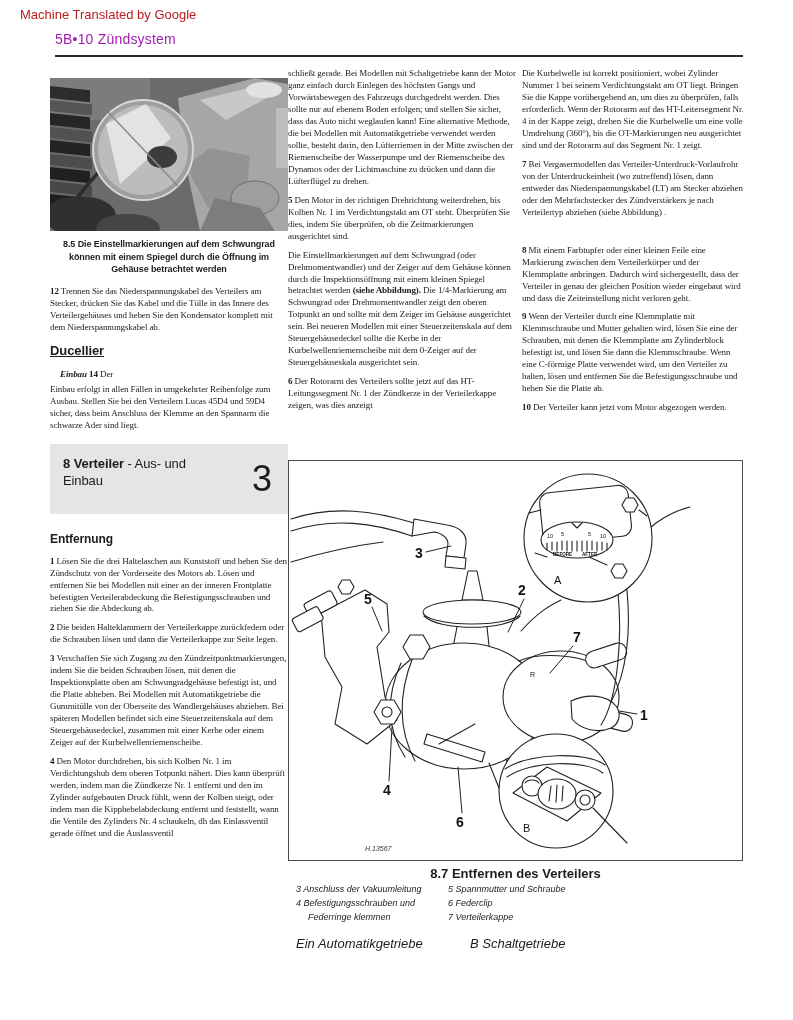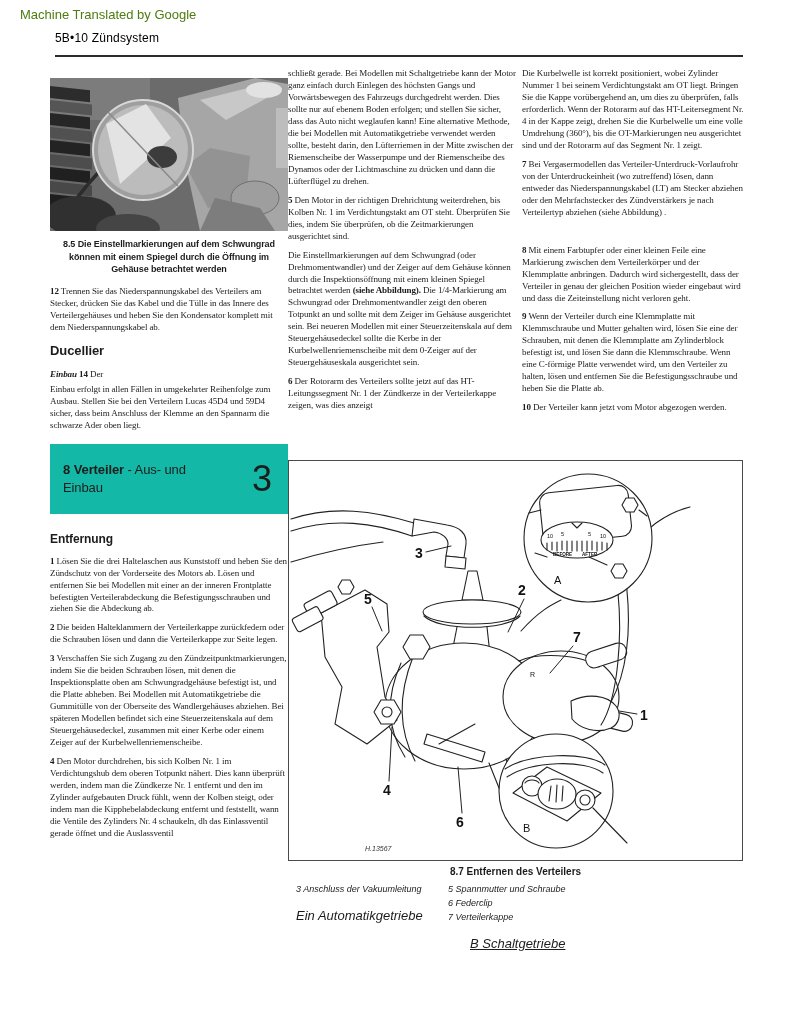--- a/index.html
+++ b/index.html
@@ -2,55 +2,55 @@
 <html><head>
 <meta charset="utf-8">
 <style>
   * { box-sizing: border-box; }
   html,body { margin:0; padding:0; background:#e8e8e8; }
   .page {
     position:relative; width:793px; height:1020px; margin:0 auto;
     background:#ffffff; overflow:hidden;
     font-family:"Liberation Sans", sans-serif; color:#1c1c1c;
   }
-  .translator-note { position:absolute; left:20px; top:7px; font-size:13px; color:#4d7c0f; }
-  .page-header { position:absolute; left:55px; top:31px; font-size:12px; color:#000000; letter-spacing:.2px; }
+  .translator-note { position:absolute; left:20px; top:7px; font-size:13px; color:#b91c1c; }
+  .page-header { position:absolute; left:55px; top:31px; font-size:14px; color:#a21caf; letter-spacing:.2px; }
   .head-rule { position:absolute; left:55px; top:55px; width:688px; height:2px; background:#2b2b2b; }
 
   .col { position:absolute; font-size:9px; line-height:1.33; letter-spacing:-0.1px; }
   .col-1 { left:50px; top:78px; width:238px; }
   .col-2 { left:288px; top:68px; width:228px; height:390px; overflow:hidden; }
   .col-3 { left:522px; top:68px; width:224px; height:390px; overflow:hidden; }
 
   .bt { margin:0 0 7px 0;font-family:Liberation Serif, serif; }
   .bt b { font-weight:bold; }
   .photo-frame { width:238px; height:153px; display:block; }
   .photo-caption { font-weight:bold; text-align:center; font-size:9px; line-height:1.4; margin:7px 6px 10px 6px; }
-  .sub-heading { font-size:13px; font-weight:bold; margin:8px 0 5px 0; }
-  .einbau-line { margin:10px 0 3px 0; }
+  .sub-heading { font-size:13px; font-weight:bold; margin:8px 0 5px 0;text-decoration:underline; }
+  .einbau-line { margin:10px 0 3px 10px; }
   .einbau-line .lbl { font-style:italic; font-weight:bold; }
 
-  .section-box { background:#14b8a6; margin:12px 0 12px 0; padding:11px 8px 11px 13px; display:flex; align-items:center; }
+  .section-box { background:#e5e5e5; margin:12px 0 12px 0; padding:11px 8px 11px 13px; display:flex; }
   .section-box .sb-text { font-size:13px; line-height:1.35; width:158px; }
   .section-box .sb-text .strong { font-weight:bold; }
   .section-box .sb-rating { font-size:36px; font-weight:normal; margin-left:auto; padding-right:8px; color:#1c1c1c; }
 
   .italic-heading { font-weight:bold; font-size:12px; margin:18px 0 8px 0; }
   .gap-top { margin-top:26px; }
 
   .figure-box { position:absolute; left:288px; top:460px; width:455px; height:401px; border:1px solid #4a4a4a; background:#fff; }
-  .figure-caption { position:absolute; left:288px; top:866px; width:455px; text-align:center; font-weight:bold; font-size:10px; }
+  .figure-caption { position:absolute; left:288px; top:866px; width:455px; text-align:center; font-weight:bold; font-size:13px; }
   .figure-legend { position:absolute; left:296px; top:883px; width:455px; display:flex; font-style:italic; font-size:9px; line-height:1.55; }
   .legend-col { width:150px; }
   .legend-col + .legend-col { margin-left:2px; }
   .legend-item { padding-left:12px; text-indent:-12px; }
   .legend-note { margin-top:9px; }
   .note-small { font-size:8px; padding-left:14px; }
   .note-mid { font-size:13px; }
-  .note-indent { padding-left:22px;text-decoration:underline; }
+  .note-indent { padding-left:22px; }
 </style>
 </head>
 <body>
 
 <div class="page">
 
   <div class="translator-note">Machine Translated by Google</div>
   <div class="page-header">5B•10 Zündsystem</div>
   <div class="head-rule"></div>
 
@@ -91,21 +91,21 @@
     </svg>
 
     <div class="photo-caption">8.5 Die Einstellmarkierungen auf dem Schwungrad können mit einem Spiegel durch die Öffnung im Gehäuse betrachtet werden</div>
 
     <p class="bt"><b>12</b> <span>Trennen Sie das Niederspannungskabel des Verteilers am Stecker, drücken Sie das Kabel und die Tülle in das Innere des Verteilergehäuses und heben Sie den Kondensator komplett mit dem Niederspannungskabel ab.</span></p>
 
     <div class="sub-heading">Ducellier</div>
 
 
     <p class="bt einbau-line"><span class="lbl">Einbau</span> <b>14</b> <span>Der</span></p>
-    <p class="bt">Einbau erfolgt in allen Fällen in umgekehrter Reihenfolge zum Ausbau. Stellen Sie bei den Verteilern Lucas 45D4 und 59D4 sicher, dass beim Anschluss der Klemme an den Spannarm die schwarze Ader oben liegt.</p>
+    <p class="bt">Einbau erfolgt in allen Fällen in umgekehrter Reihenfolge zum Ausbau. Stellen Sie bei den Verteilern Lucas 45D4 und 59D4 sicher, dass beim Anschluss der Klemme an den Spannarm die schwarze Ader sind liegt.</p>
 
     <div class="section-box">
       <div class="sb-text">
         <span class="strong"><span>8</span> <span>Verteiler</span></span>
         <span>- Aus- und Einbau</span>
       </div>
       <div class="sb-rating">3</div>
     </div>
 
     <div class="italic-heading">Entfernung</div>
@@ -240,20 +240,21 @@
         <text x="76" y="390" font-size="7" font-style="italic" fill="#333">H.13567</text>
       </g>
     </svg>
   </div>
 
   <div class="figure-caption">8.7 Entfernen des Verteilers</div>
 
   <div class="figure-legend">
     <div class="legend-col">
       <div class="legend-item"><span>3</span> <span>Anschluss der Vakuumleitung</span></div>
+      <div class="legend-item"><span>4</span> <span>Befestigungsschrauben und Federringe klemmen</span></div>
       <div class="legend-note note-mid">Ein Automatikgetriebe</div>
     </div>
     <div class="legend-col">
       <div class="legend-item"><span>5</span> <span>Spannmutter und Schraube</span></div>
       <div class="legend-item"><span>6</span> <span>Federclip</span></div>
       <div class="legend-item"><span>7</span> <span>Verteilerkappe</span></div>
       <div class="legend-note note-mid note-indent">B Schaltgetriebe</div>
     </div>
   </div>
 

